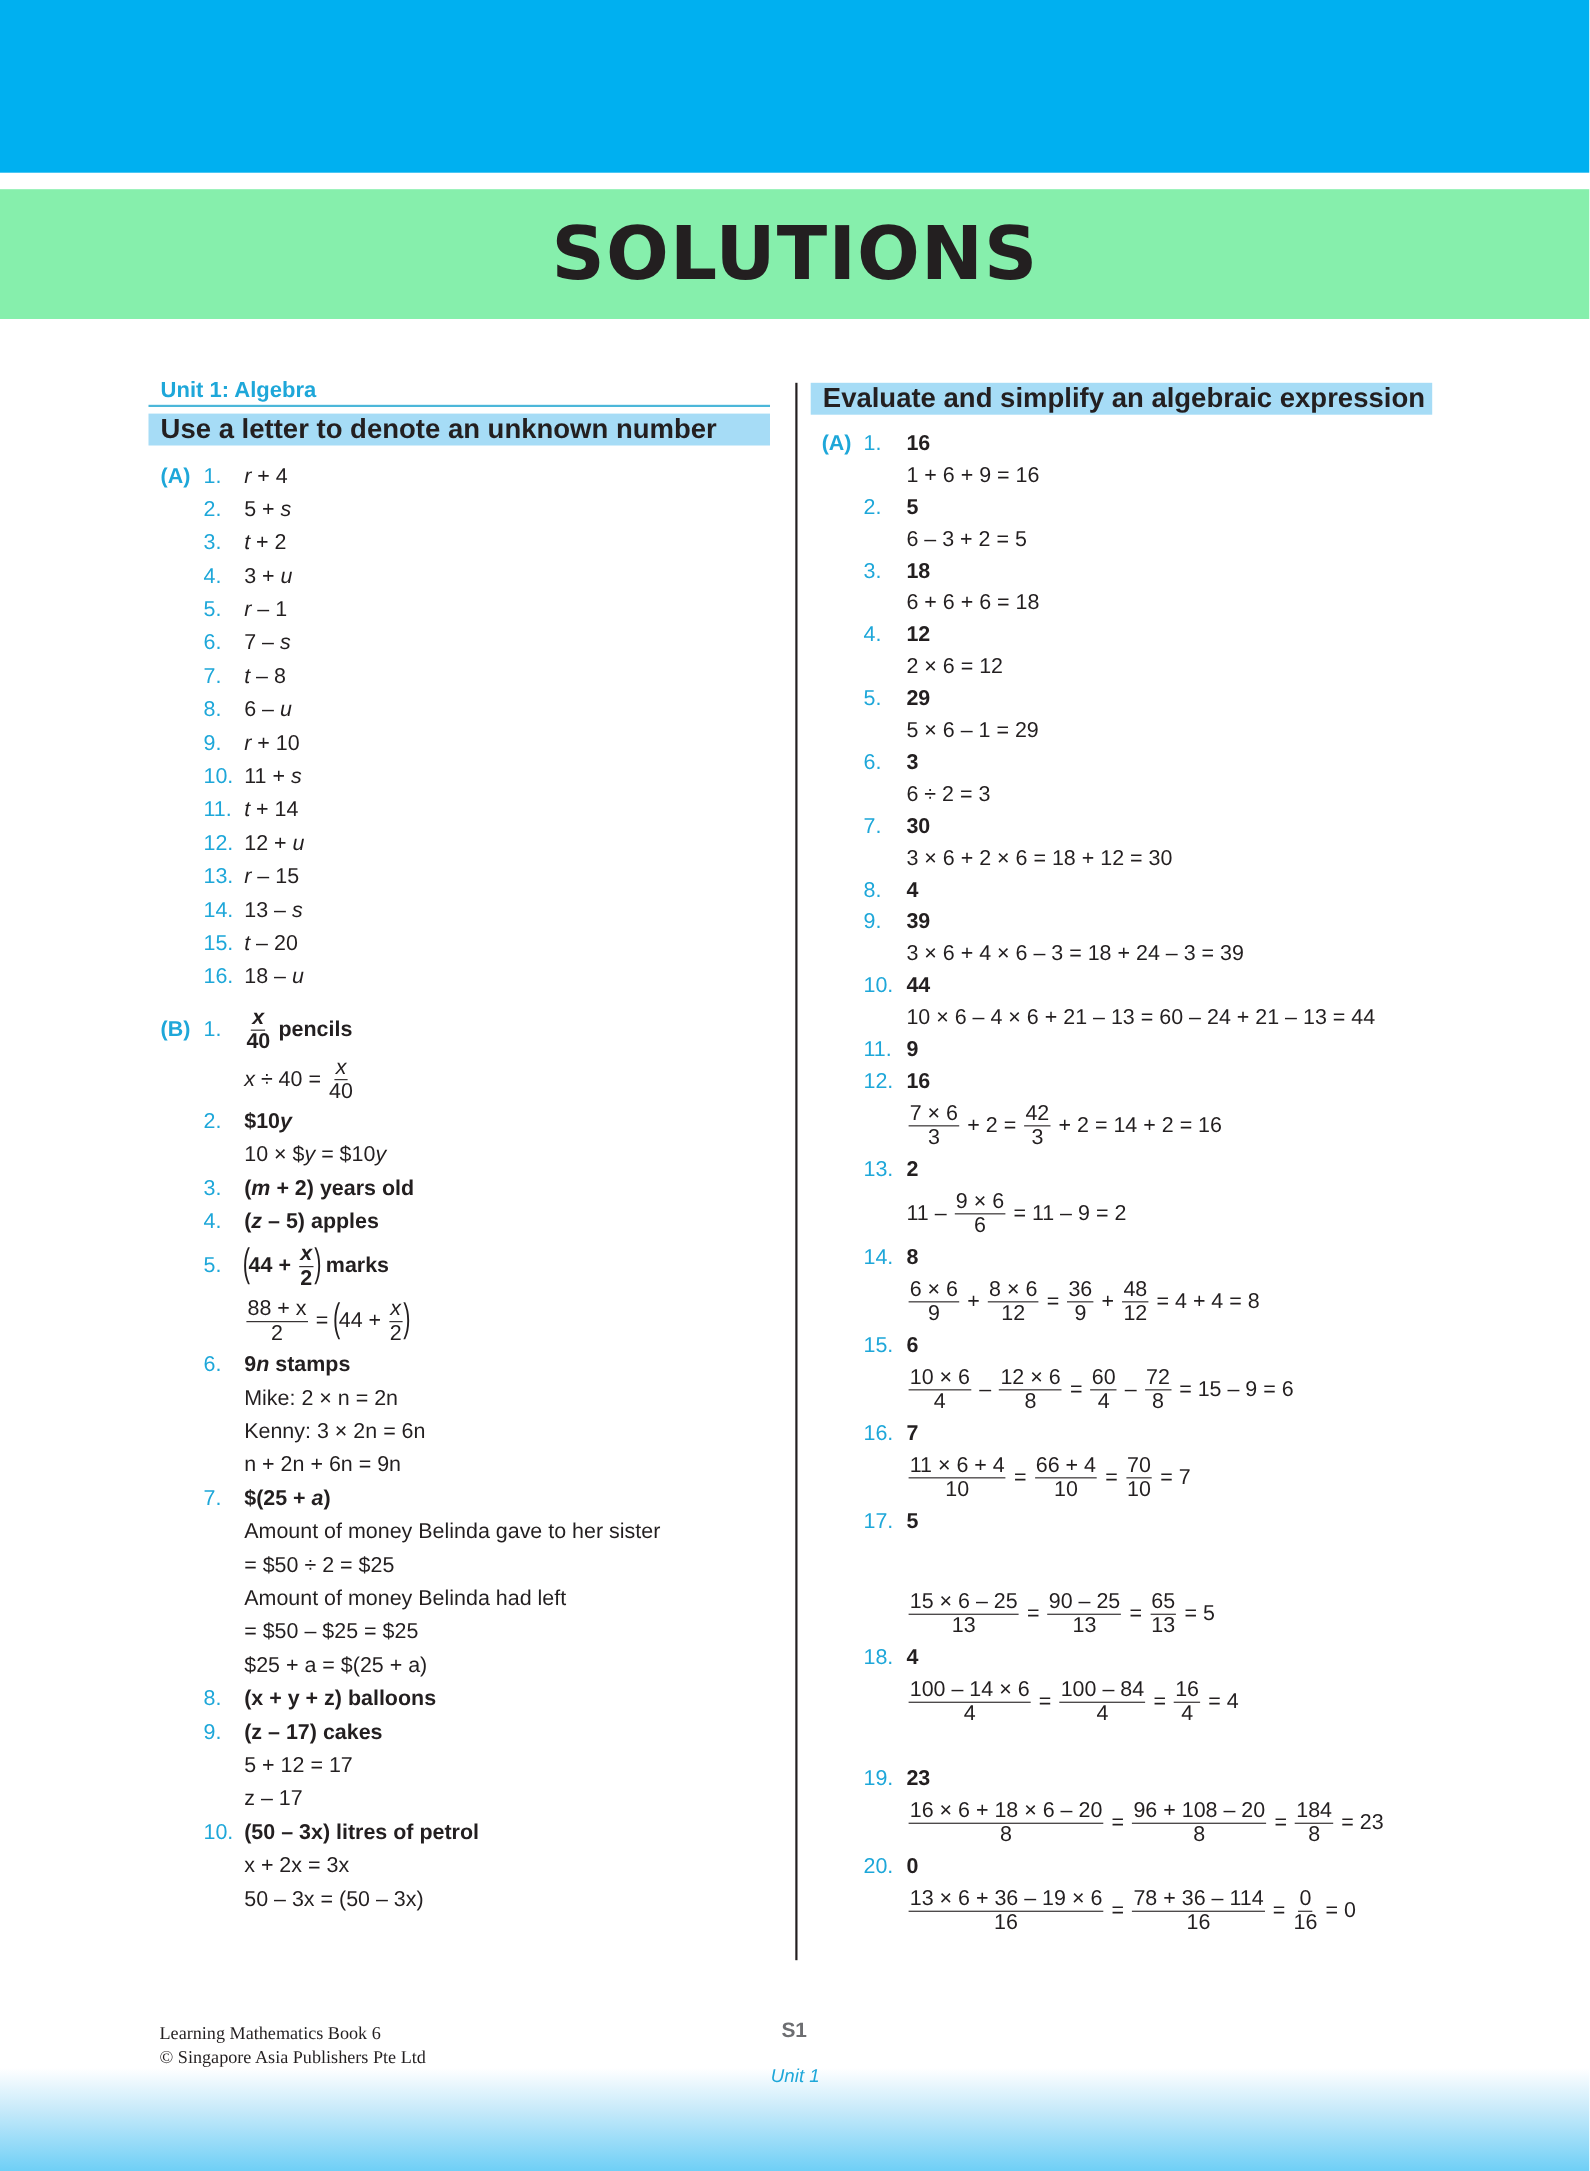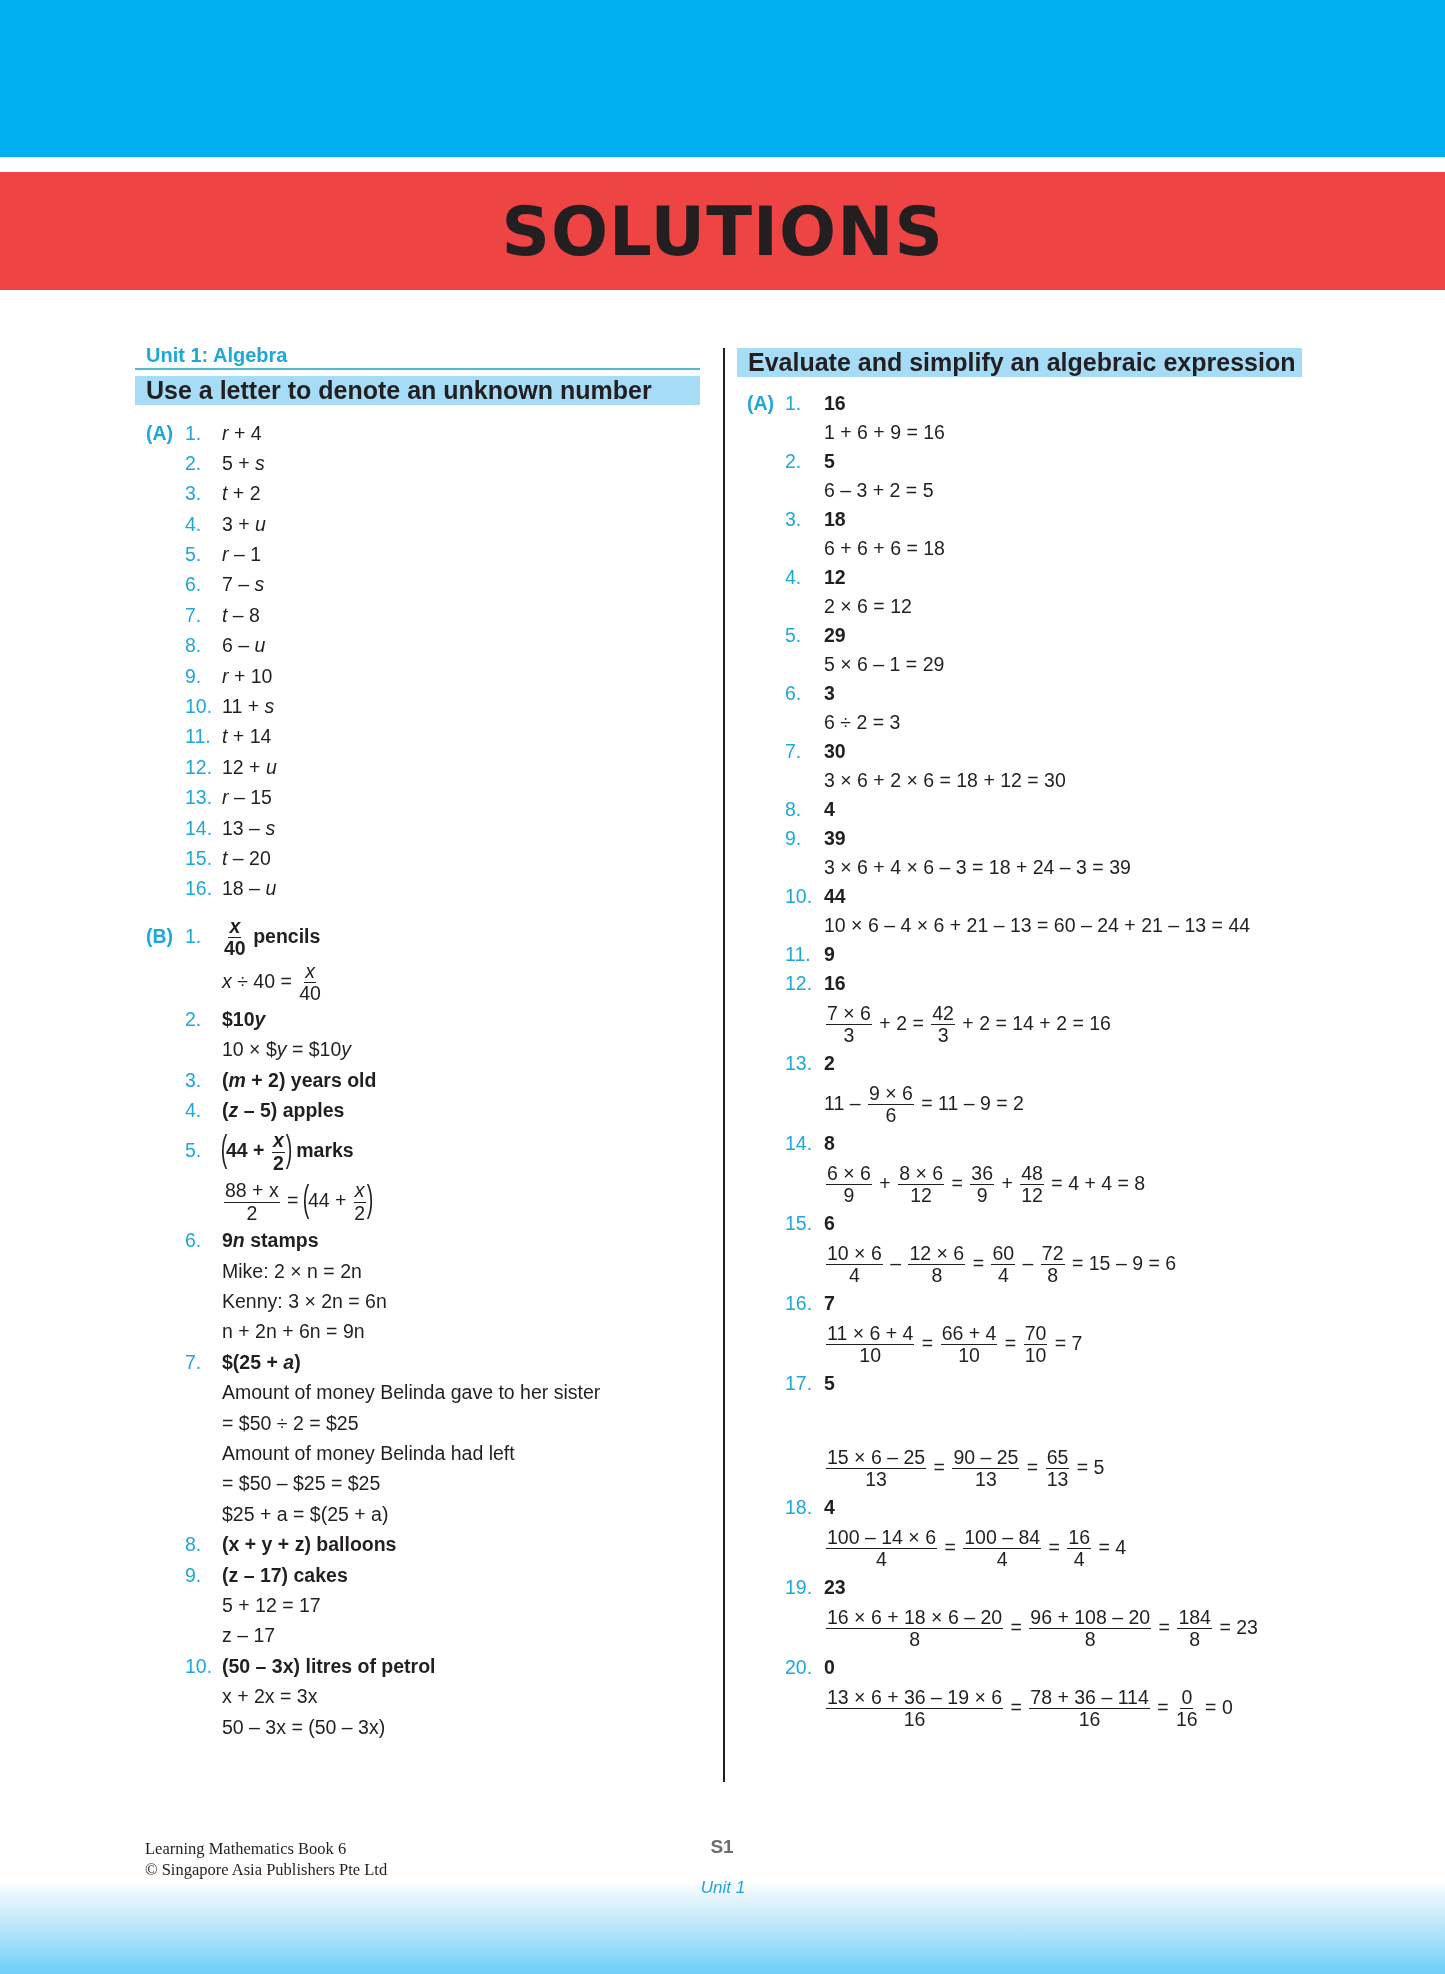--- a/index.html
+++ b/index.html
@@ -3,21 +3,21 @@
 <meta charset="utf-8">
 <style>
   html, body { margin:0; padding:0; }
   body {
     width:1445px; height:1974px; position:relative; overflow:hidden;
     background:#ffffff;
     font-family:"Liberation Sans", sans-serif;
     color:#231f20;
   }
   .band-top { position:absolute; left:0; top:0; width:1445px; height:157px; background:#00b0f0; }
-  .band-title { position:absolute; left:0; top:172px; width:1445px; height:118px; background:#ef4444;
+  .band-title { position:absolute; left:0; top:172px; width:1445px; height:118px; background:#86efac;
     display:flex; align-items:center; justify-content:center; }
   .page-title { font-family:"DejaVu Sans", sans-serif; font-weight:bold; font-size:64px; letter-spacing:1px;
     color:#231f20; transform:scaleX(1.05) scaleY(1.05); margin-top:2px; }
 
   .col-left { position:absolute; left:135px; top:338px; width:565px; }
   .col-right { position:absolute; left:737px; top:348px; width:565px; }
   .vdivider { position:absolute; left:723px; top:348px; width:1.5px; height:1434px; background:#231f20; }
 
   .unit-title { color:#1ea7d9; font-weight:bold; font-size:20px; padding-left:11px; height:30px; line-height:34px; }
   .unit-rule { height:1.5px; background:#4cb7d9; margin-left:0; width:565px; }
@@ -431,21 +431,21 @@
             <span class="n">100 – 14 × 6</span>
             <span class="d">4</span>
           </span><span> = </span><span class="frac">
             <span class="n">100 – 84</span>
             <span class="d">4</span>
           </span><span> = </span><span class="frac">
             <span class="n">16</span>
             <span class="d">4</span>
           </span><span> = 4</span></span>
       </div>
-      <div class="row" style="height: 29px; line-height: 29px;">
+      <div class="row" style="height: 29px; line-height: 29px; margin-top: 30px;">
         <span class="num" style="left: 48px;">19.</span>
         <span class="body b" style="left: 87px;">23</span>
       </div>
       <div class="row" style="height: 51px; line-height: 51px;">
         <span class="body" style="left: 87px;"><span class="frac">
             <span class="n">16 × 6 + 18 × 6 – 20</span>
             <span class="d">8</span>
           </span><span> = </span><span class="frac">
             <span class="n">96 + 108 – 20</span>
             <span class="d">8</span>

